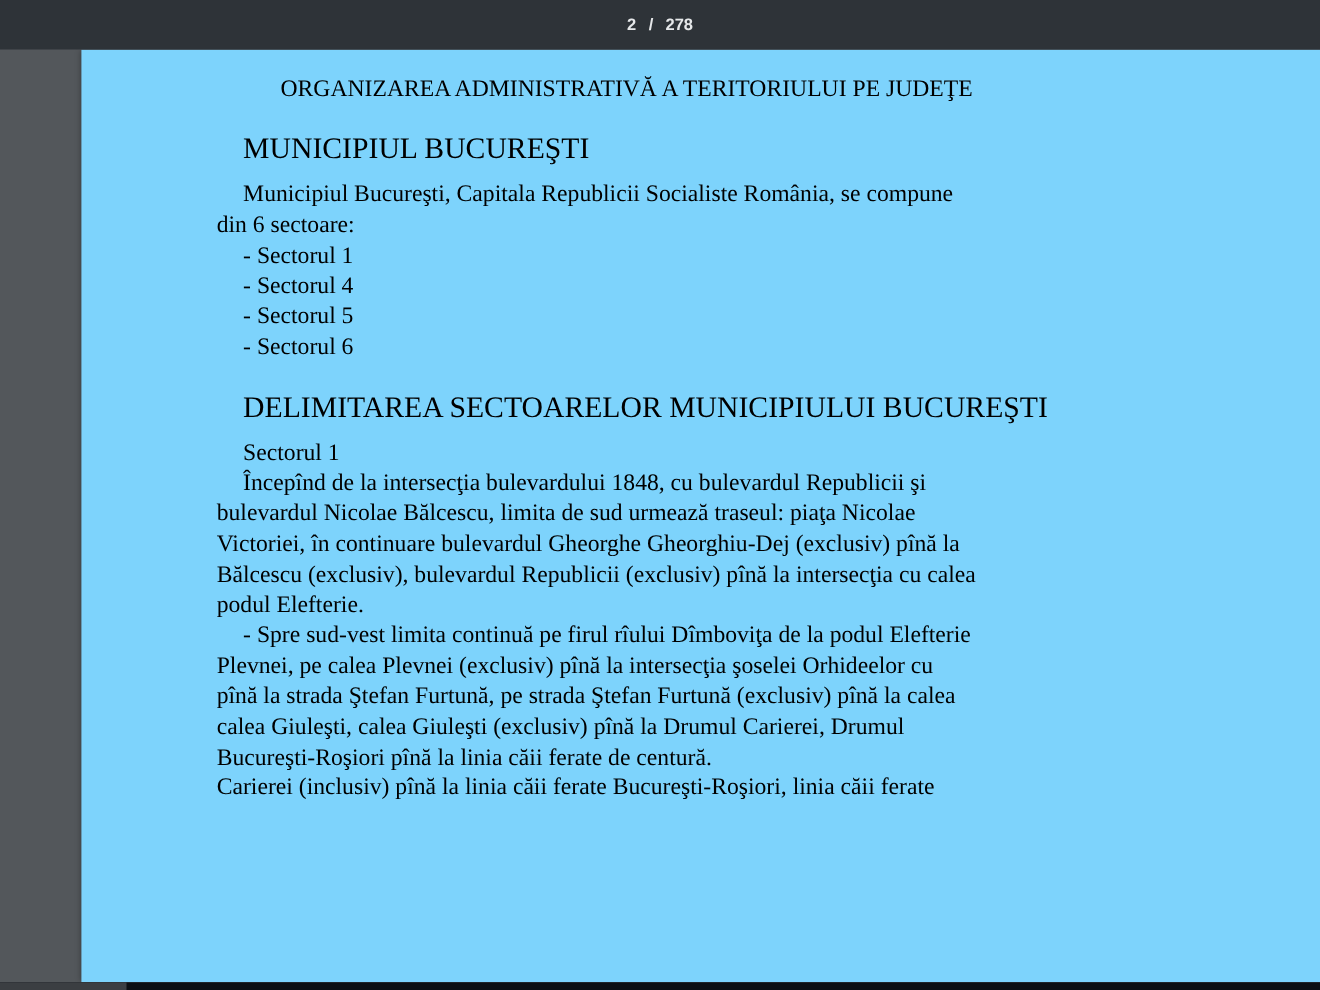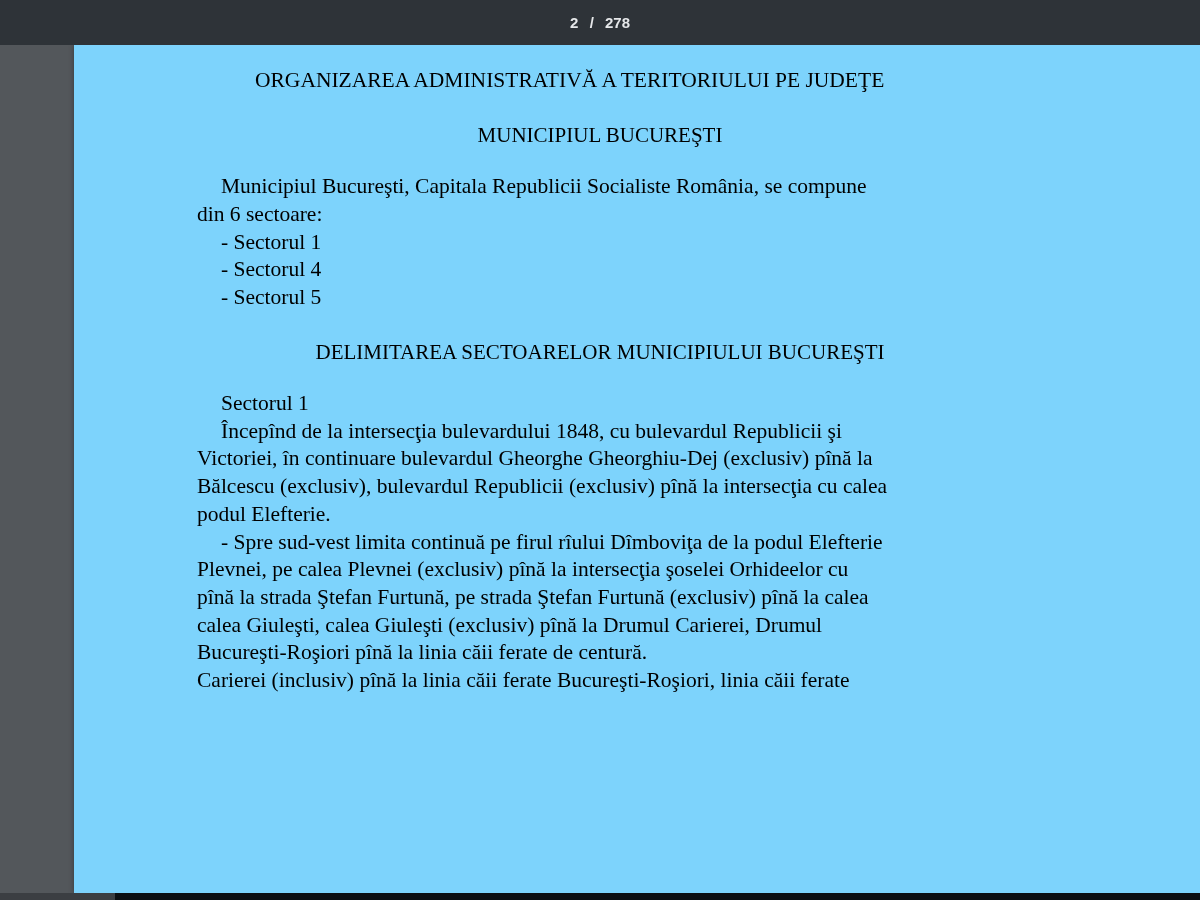--- a/index.html
+++ b/index.html
@@ -32,22 +32,22 @@
   .content {
     padding: 22px 0 0 123px;
     width: 905px;
     font-size: 21.5px;
     line-height: 27.7px;
     color: #000000;
   }
   .content .line { white-space: nowrap; }
   .indent { padding-left: 24px; }
   .title-line { padding-left: 58px; white-space: nowrap; font-weight: normal; font-size: 21.5px; }
-  .heading { padding-left: 24px; white-space: nowrap; font-weight: normal; font-size: 21px; margin-top: 27.7px; text-align: center; }
-  .gap-above { margin-top: 23px; }
+  .heading { padding-left: 24px; white-space: nowrap; font-weight: normal; font-size: 27px; margin-top: 27.7px; }
+  .gap-above { margin-top: 13px; }
 
   .bottom-bar {
     position: absolute; bottom: 0; left: 0; width: 1200px; height: 7px;
     background: #0c0f13; z-index: 4;
   }
   .bottom-bar .left-seg {
     position: absolute; left: 0; top: 0; width: 115px; height: 7px;
     background: #3b3e42;
   }
 </style>
@@ -72,29 +72,31 @@
 
       <div class="gap-above">
         <div class="line indent">Municipiul Bucureşti, Capitala Republicii Socialiste România, se compune</div>
         <div class="line">din 6 sectoare:</div>
       </div>
 
       <div>
         <div class="line indent">- Sectorul 1</div>
         <div class="line indent">- Sectorul 4</div>
         <div class="line indent">- Sectorul 5</div>
+        <div class="line indent">- Sectorul 6</div>
       </div>
 
       <div class="heading">DELIMITAREA SECTOARELOR MUNICIPIULUI BUCUREŞTI</div>
 
       <div class="line indent gap-above">Sectorul 1</div>
 
 
       <div>
         <div class="line indent">Începînd de la intersecţia bulevardului 1848, cu bulevardul Republicii şi</div>
+        <div class="line">bulevardul Nicolae Bălcescu, limita de sud urmează traseul: piaţa Nicolae</div>
         <div class="line">Victoriei, în continuare bulevardul Gheorghe Gheorghiu-Dej (exclusiv) pînă la</div>
         <div class="line">Bălcescu (exclusiv), bulevardul Republicii (exclusiv) pînă la intersecţia cu calea</div>
         <div class="line">podul Elefterie.</div>
       </div>
 
       <div>
         <div class="line indent">- Spre sud-vest limita continuă pe firul rîului Dîmboviţa de la podul Elefterie</div>
         <div class="line">Plevnei, pe calea Plevnei (exclusiv) pînă la intersecţia şoselei Orhideelor cu</div>
         <div class="line">pînă la strada Ştefan Furtună, pe strada Ştefan Furtună (exclusiv) pînă la calea</div>
         <div class="line">calea Giuleşti, calea Giuleşti (exclusiv) pînă la Drumul Carierei, Drumul</div>

